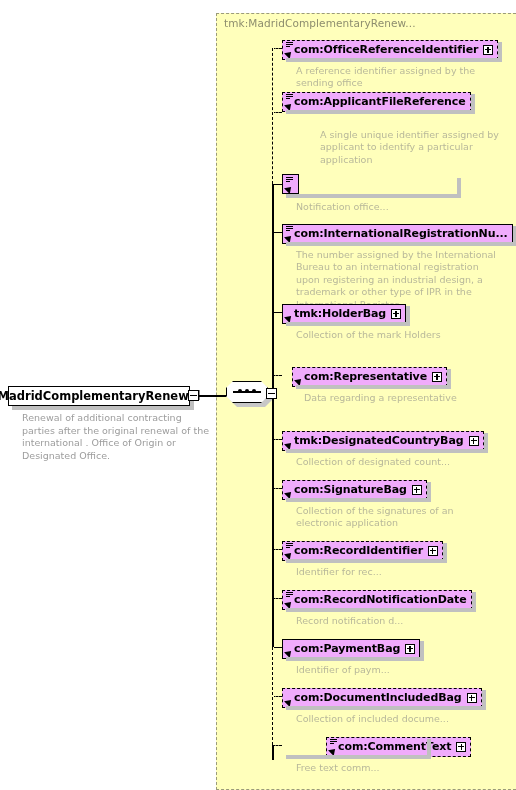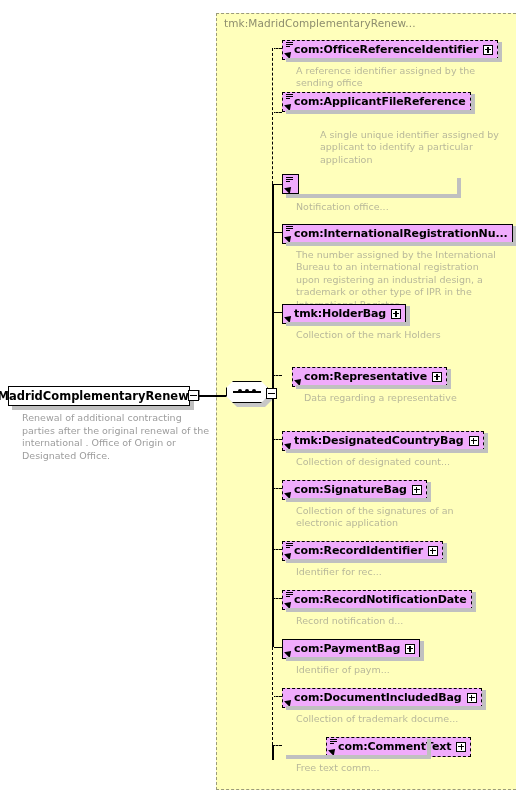--- a/index.html
+++ b/index.html
@@ -269,21 +269,21 @@
         <span class="nname">com:PaymentBag</span>
         <span class="nplus"></span>
       </div><div class="nshadow" style="width: 138.266px;"></div><div class="nshadow-r" style="left: 138.266px;"></div></div>
     <div class="ndesc" style="left: 296px; top: 664px;">Identifier of paym...</div>
     <div class="branch opt" style="left: 272px; top: 696px; width: 10px;"></div>
     <div class="node" style="left: 282px; top: 686px;"><div class="nbox opt">
         <span class="arrow-ico"></span>
         <span class="nname">com:DocumentIncludedBag</span>
         <span class="nplus"></span>
       </div><div class="nshadow" style="width: 199.641px;"></div><div class="nshadow-r" style="left: 199.641px;"></div></div>
-    <div class="ndesc" style="left: 296px; top: 713px;">Collection of trademark docume...</div>
+    <div class="ndesc" style="left: 296px; top: 713px;">Collection of included docume...</div>
     <div class="branch opt" style="left: 272px; top: 745px; width: 10px;"></div>
     <div class="node" style="left: 282px; top: 735px; padding-left: 44px;"><div class="nbox opt">
         <span class="attr-ico">
           <i></i>
           <i></i>
           <i></i>
         </span>
         <span class="arrow-ico"></span>
         <span class="nname">com:CommentText</span>
         <span class="nplus"></span>

